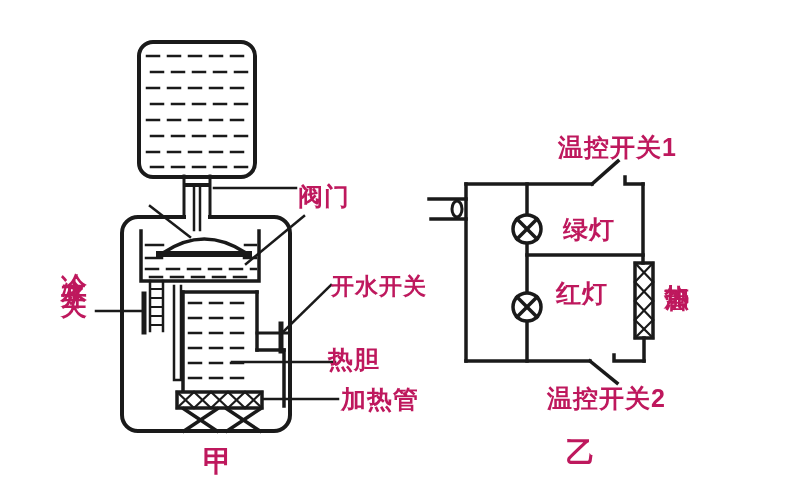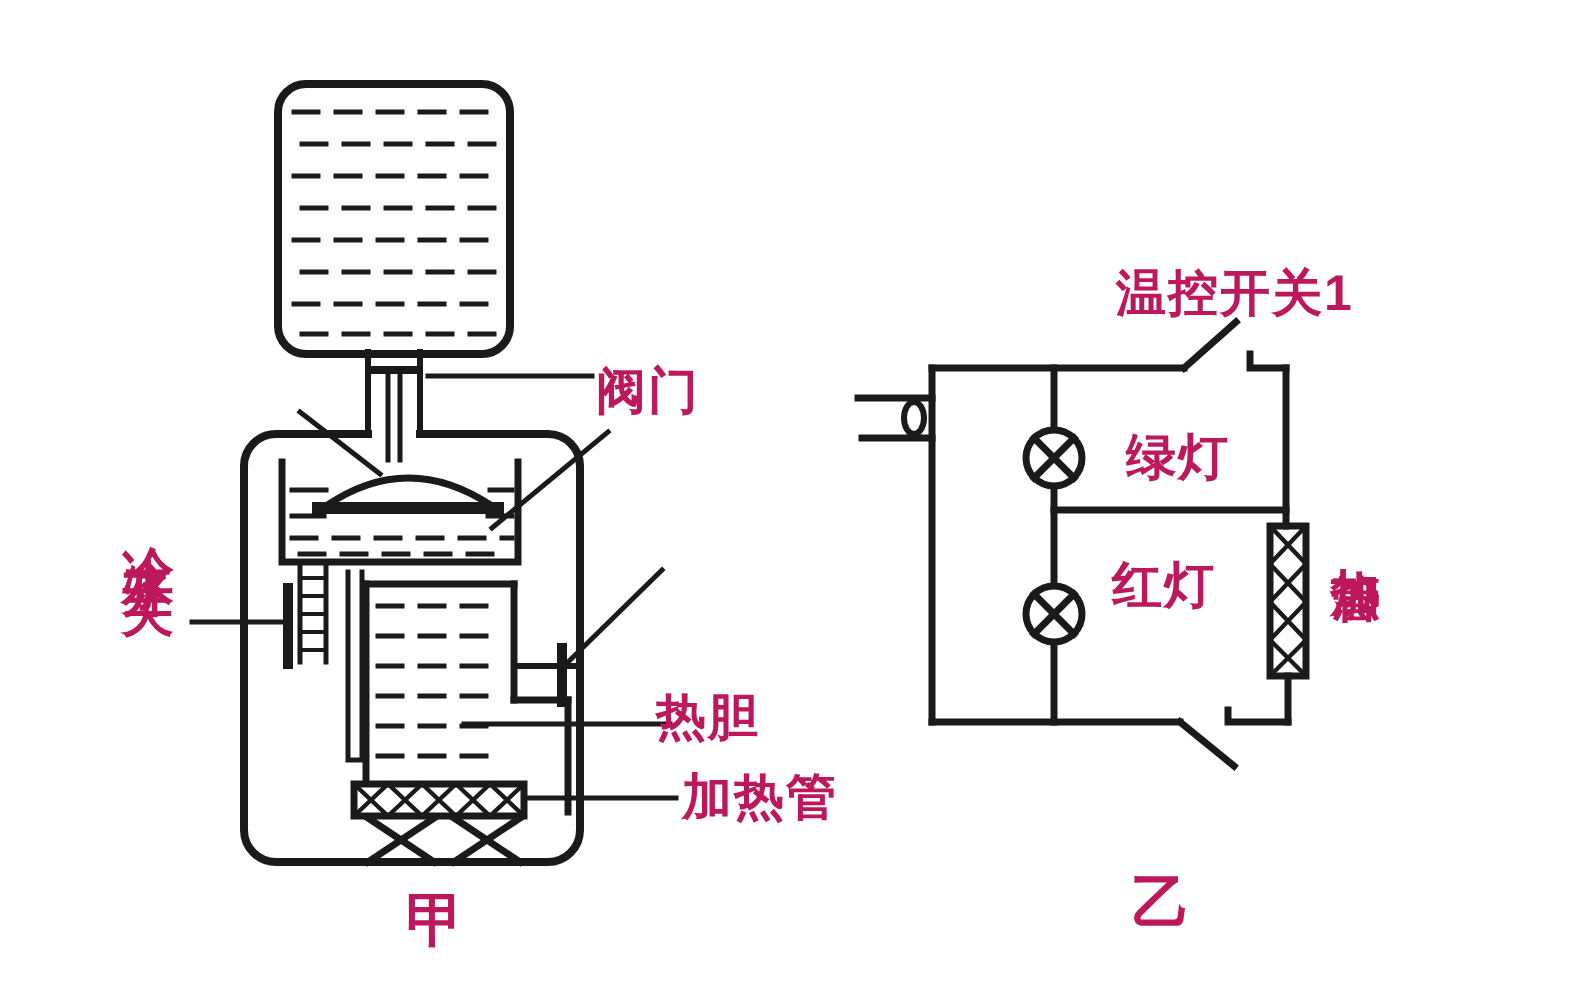--- a/index.html
+++ b/index.html
@@ -188,23 +188,25 @@
       <g>
         <line x1="429" y1="199" x2="466" y2="199"></line>
         <line x1="431" y1="219" x2="466" y2="219"></line>
         <ellipse cx="457" cy="209" rx="5" ry="8" stroke-width="3" fill="#ffffff"></ellipse>
       </g>
     </g>
   </svg>
 
   <div class="label" style="left:298px;top:171px;margin-top:12px;">阀门</div>
   <div class="label vertical" style="left:60px;top:252px;font-size:26px;letter-spacing:6px;">冷水开关</div>
+  <div class="label" style="left:331px;top:274px;font-size:23px;">开水开关</div>
   <div class="label" style="left:328px;top:346px;">热胆</div>
   <div class="label" style="left:341px;top:386px;">加热管</div>
   <div class="label caption" style="left:203px;top:446px;">甲</div>
 
   <div class="label" style="left:558px;top:134px;">温控开关1</div>
   <div class="label" style="left:563px;top:216px;">绿灯</div>
   <div class="label" style="left:556px;top:280px;">红灯</div>
   <div class="label vertical" style="left:664px;top:263px;letter-spacing:2px;">加热管</div>
+  <div class="label" style="left:547px;top:385px;">温控开关2</div>
   <div class="label caption" style="left:566px;top:437px;">乙</div>
 
 </div>
 
 </body></html>

